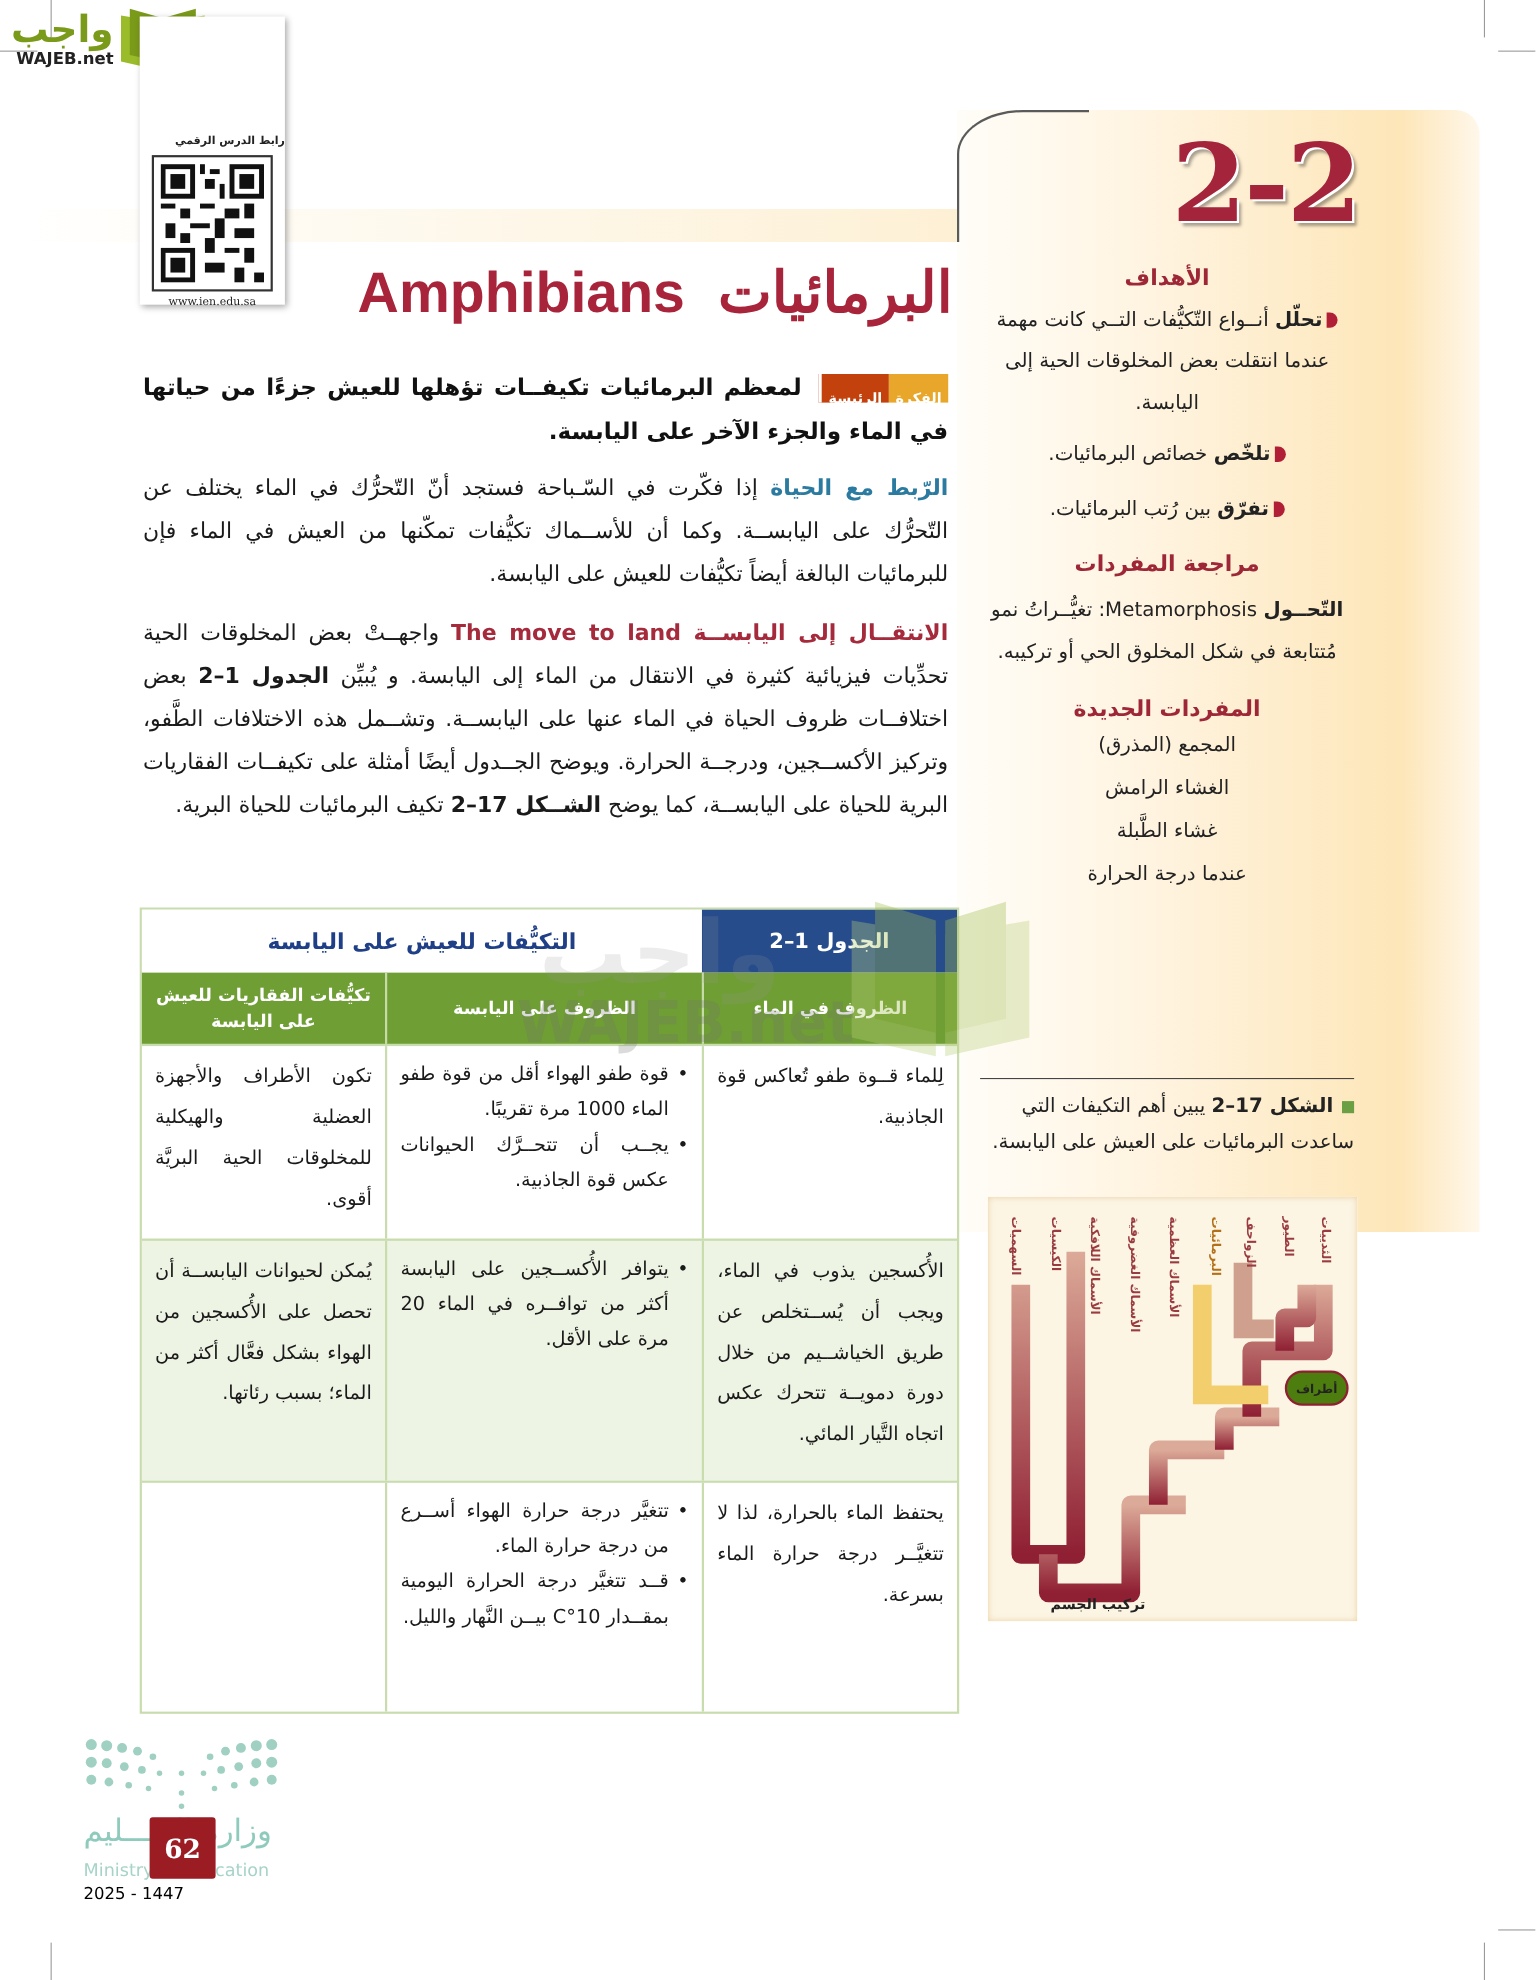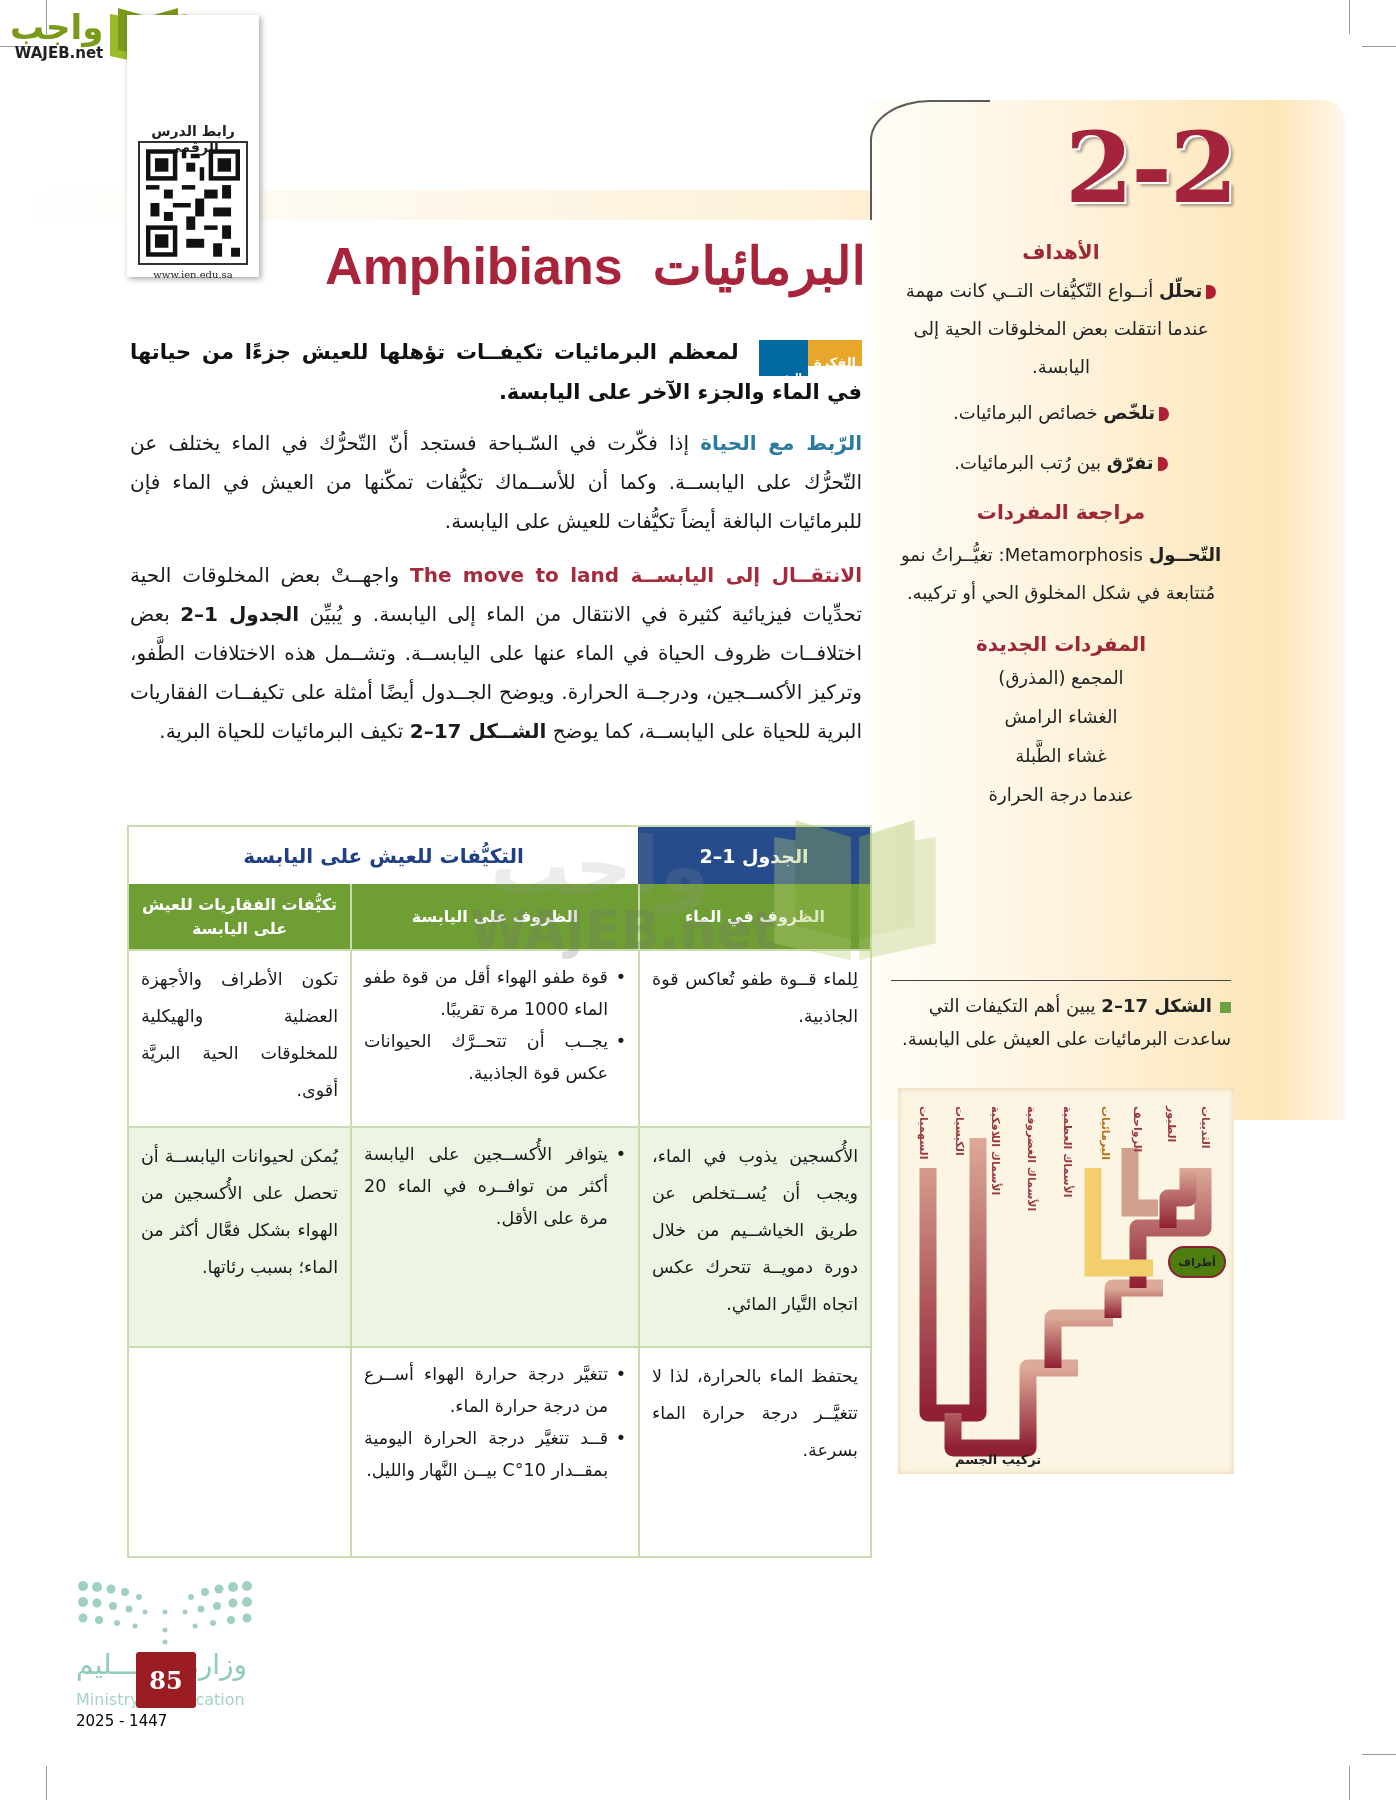--- a/index.html
+++ b/index.html
@@ -54,21 +54,21 @@
   .bullet-dot {
     display: inline-block; width: 10px; height: 14px; background: #b01f35;
     border-radius: 0 8px 8px 0; margin-left: 4px; vertical-align: middle;
   }
 
   
   .qr-card {
     left: 127px; top: 15px; width: 132px; height: 262px;
     background: #fff; box-shadow: 2px 2px 6px rgba(0,0,0,0.35);
   }
-  .qr-label { left: 0; width: 132px; top: 108px; text-align: center; font-size: 14px; font-weight: bold; direction: rtl; }
+  .qr-label { left: 0; width: 132px; top: 108px; font-size: 10px; font-weight: bold; direction: rtl; }
   .qr-box { left: 11px; top: 126px; width: 110px; height: 124px; border: 2px solid #333; padding: 6px; }
   .qr-url { left: 0; top: 254px; width: 132px; text-align: center; font-family: "DejaVu Serif", serif; font-size: 10px; }
 
   
   .logo-text { left: 10px; top: 10px; direction: rtl; }
   .logo-ar { font-size: 34px; font-weight: bold; color: #7a9a1a; line-height: 34px; }
   .logo-en { font-size: 15px; font-weight: bold; color: #222; letter-spacing: 0px; }
   .logo-book { left: 108px; top: 6px; width: 80px; height: 60px; }
 
   
@@ -77,21 +77,21 @@
     font-family: "Liberation Sans", sans-serif;
     font-weight: bold; font-size: 52px; color: #a8243a;
     direction: rtl; white-space: nowrap;
   }
   .page-title .en { margin-right: 30px; }
 
   .main-col { left: 130px; width: 732px; direction: rtl; text-align: justify; }
   .big-idea { top: 332px; font-size: 21px; font-weight: bold; line-height: 40px; color: #111; }
   .idea-tag { display: inline-flex; height: 26px; vertical-align: middle; margin-left: 6px; }
   .idea-tag .t1 { background: #e8a72a; color: #fff; font-size: 13px; padding: 3px 6px; }
-  .idea-tag .t2 { background: #0369a1; color: #fff; font-size: 10px; padding: 18px 6px; border-left: 3px solid #fff; }
+  .idea-tag .t2 { background: #c2410c; color: #fff; font-size: 13px; padding: 3px 6px; border-left: 3px solid #fff; }
   .para { font-size: 20px; line-height: 39px; color: #1a1a1a; }
   .para .lead-blue { color: #2b7a9f; font-weight: bold; }
   .para .lead-red { color: #a42a3c; font-weight: bold; }
   .para b { font-weight: bold; }
 
   
   .tbl { left: 127px; top: 825px; width: 745px; border: 2px solid #c9dcae; direction: rtl; }
   .tbl-top { display: flex; height: 57px; }
   .tbl-cap { width: 232px; background: #274c8c; color: #fff; font-weight: bold; font-size: 19px; display: flex; align-items: center; justify-content: center; }
   .tbl-title { flex: 1; display: flex; align-items: center; justify-content: center; font-weight: bold; font-size: 20px; color: #1f3f86; background: #fff; }
@@ -357,13 +357,13 @@
     <circle cx="172" cy="40" r="4.5"></circle>
       <circle cx="156" cy="42" r="4"></circle>
       <circle cx="138" cy="45" r="3"></circle>
       <circle cx="120" cy="48" r="2.5"></circle>
       <circle cx="90" cy="64" r="2.5"></circle>
   </g>
 </svg>
 <div class="abs moe-ar">وزارة التعـــليم</div>
 <div class="abs moe-en">Ministry of Education</div>
 <div class="abs moe-year">2025 - 1447</div>
-<div class="abs page-num">85</div>
+<div class="abs page-num">62</div>
 
 </body></html>

